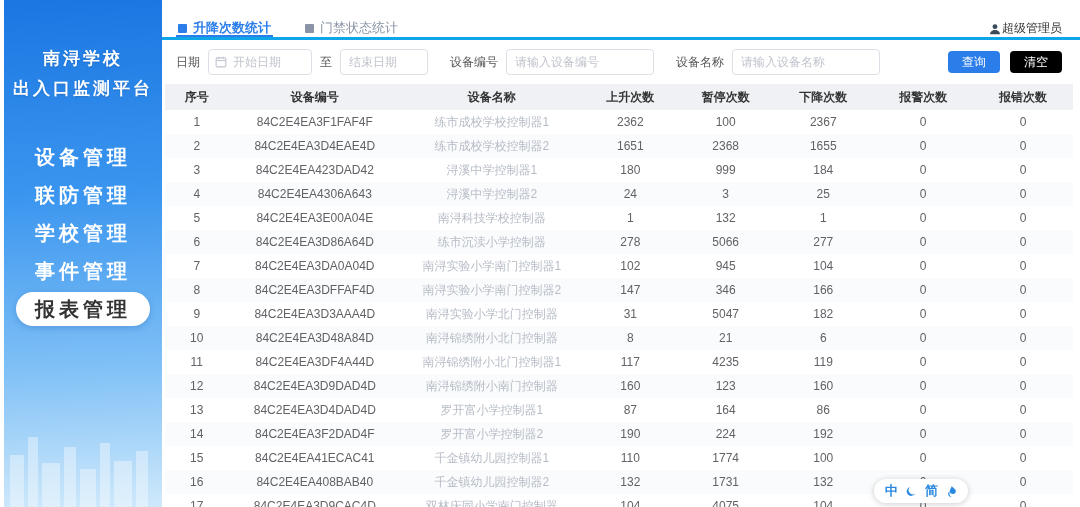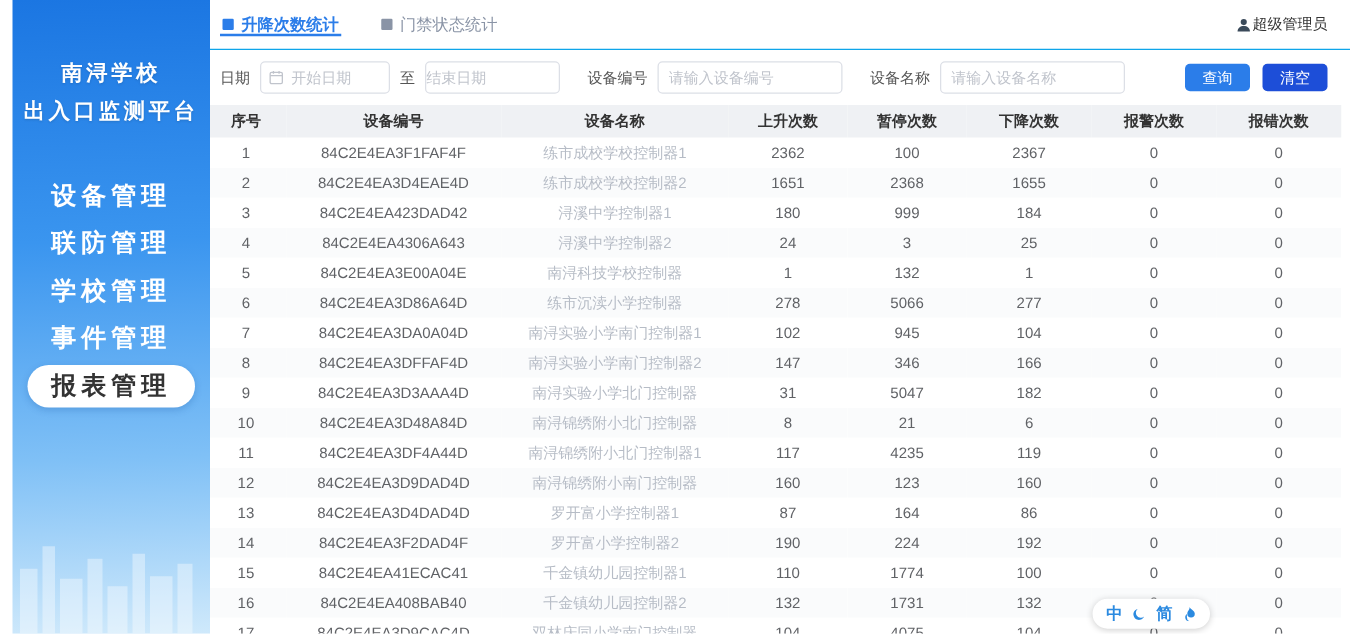--- a/index.html
+++ b/index.html
@@ -6,21 +6,21 @@
   html, body { width: 1080px; height: 507px; overflow: hidden; }
   body {
     font-family: "Liberation Sans", "DejaVu Sans", sans-serif;
     background: #ffffff;
     color: #333;
     position: relative;
   }
 
   
   .sidebar {
-    position: absolute; left: 10px; top: 0; width: 158px; height: 507px;
+    position: absolute; left: 4px; top: 0; width: 158px; height: 507px;
     background: linear-gradient(178deg, #1b76e2 0%, #3a95ef 38%, #7fc0f6 72%, #cfe9fb 100%);
     color: #fff; overflow: hidden; z-index: 2;
   }
   .sidebar-title {
     margin-top: 44px; text-align: center; font-weight: bold;
     font-size: 17px; letter-spacing: 3px; line-height: 1.75;
     text-shadow: 0 1px 2px rgba(0,0,0,.15);
   }
   .menu { margin-top: 36px; }
   .menu-item {
@@ -28,22 +28,22 @@
     font-size: 20px; font-weight: bold; letter-spacing: 4px; color: #fff;
     border-radius: 17px; cursor: pointer;
   }
   .menu-item.active { background: #ffffff; color: #333; box-shadow: 0 2px 6px rgba(20,80,160,.25); }
   .skyline { position: absolute; bottom: 0; left: 0; width: 158px; opacity: .38; }
 
   
   .main { position: absolute; left: 158px; top: 0; width: 922px; height: 507px; background: #fff; display: flex; flex-direction: column; }
 
   .topbar {
-    height: 40px; flex: 0 0 40px; border-bottom: 1px solid #0ea5e9;
-    display: flex; align-items: center; padding: 0 18px;
+    height: 40px; flex: 0 0 40px; border-bottom: 3px solid #0ea5e9;
+    display: flex; align-items: flex-end; padding: 0 18px;
   }
   .tabs { display: flex; gap: 30px; }
   .tab { display: flex; align-items: center; gap: 6px; font-size: 13px; color: #8a94a6; cursor: pointer; position: relative; padding: 0 2px; }
   .tab .tab-icon { width: 9px; height: 9px; background: currentColor; border-radius: 1px; display: inline-block; }
   .tab.active { color: #2b7de9; font-weight: bold; }
   .tab.active::after { content: ""; position: absolute; left: 0; right: 0; bottom: 0; height: 2px; background: #2b7de9; }
   .userbox { margin-left: auto; display: flex; align-items: center; font-size: 12px; color: #333; cursor: pointer; }
 
   
   .filters { flex: 0 0 44px; display: flex; align-items: center; padding: 0 18px; font-size: 12px; color: #555; gap: 8px; }
@@ -55,21 +55,21 @@
   }
   .inp::placeholder { color: #c0c4cc; }
   .date-wrap { position: relative; }
   .date-wrap .cal { position: absolute; left: 7px; top: 7px; }
   .date-wrap .inp { width: 104px; padding-left: 24px; }
   .inp-code, .inp-name { width: 148px; }
   .gap-l { margin-left: 14px; }
   .btns { margin-left: auto; display: flex; gap: 10px; }
   .btn { height: 22px; padding: 0 14px; border: none; border-radius: 4px; font-size: 12px; color: #fff; cursor: pointer; font-family: inherit; }
   .btn-primary { background: #2b7de9; }
-  .btn-light { background: #1d4ed8; }
+  .btn-light { background: #000000; }
 
   
   .table-wrap { flex: 1 1 auto; overflow: hidden; padding: 0 7px; }
   table { width: 100%; border-collapse: collapse; table-layout: fixed; }
   thead th {
     background: #eff1f4; color: #333; font-size: 12px; font-weight: bold;
     height: 26px; text-align: center; white-space: nowrap;
   }
   tbody td { font-size: 12px; color: #606266; height: 24px; text-align: center; white-space: nowrap; overflow: hidden; text-overflow: ellipsis; }
   tbody tr:nth-child(even) { background: #fafbfc; }
@@ -141,21 +141,21 @@
       <svg class="cal" width="12" height="12" viewBox="0 0 16 16">
         <rect x="1.5" y="2.5" width="13" height="12" rx="1.5" fill="none" stroke="#c0c4cc" stroke-width="1.4"></rect>
         <line x1="1.5" y1="6" x2="14.5" y2="6" stroke="#c0c4cc" stroke-width="1.4"></line>
         <line x1="5" y1="1" x2="5" y2="4" stroke="#c0c4cc" stroke-width="1.4"></line>
         <line x1="11" y1="1" x2="11" y2="4" stroke="#c0c4cc" stroke-width="1.4"></line>
       </svg>
       <input class="inp" type="text" placeholder="开始日期" style="">
     </span>
     <span class="fld-label">至</span>
     <span class="date-wrap">
-      <input class="inp" type="text" style="padding-left: 0; width: 108px;" placeholder="结束日期">
+      <input class="inp" type="text" style="padding-left: 8px; width: 88px;" placeholder="结束日期">
     </span>
 
     <span class="fld-label gap-l">设备编号</span>
     <input class="inp inp-code" type="text" placeholder="请输入设备编号" style="">
 
     <span class="fld-label gap-l">设备名称</span>
     <input class="inp inp-name" type="text" placeholder="请输入设备名称" style="">
 
     <span class="btns">
       <button class="btn btn-primary">查询</button>

